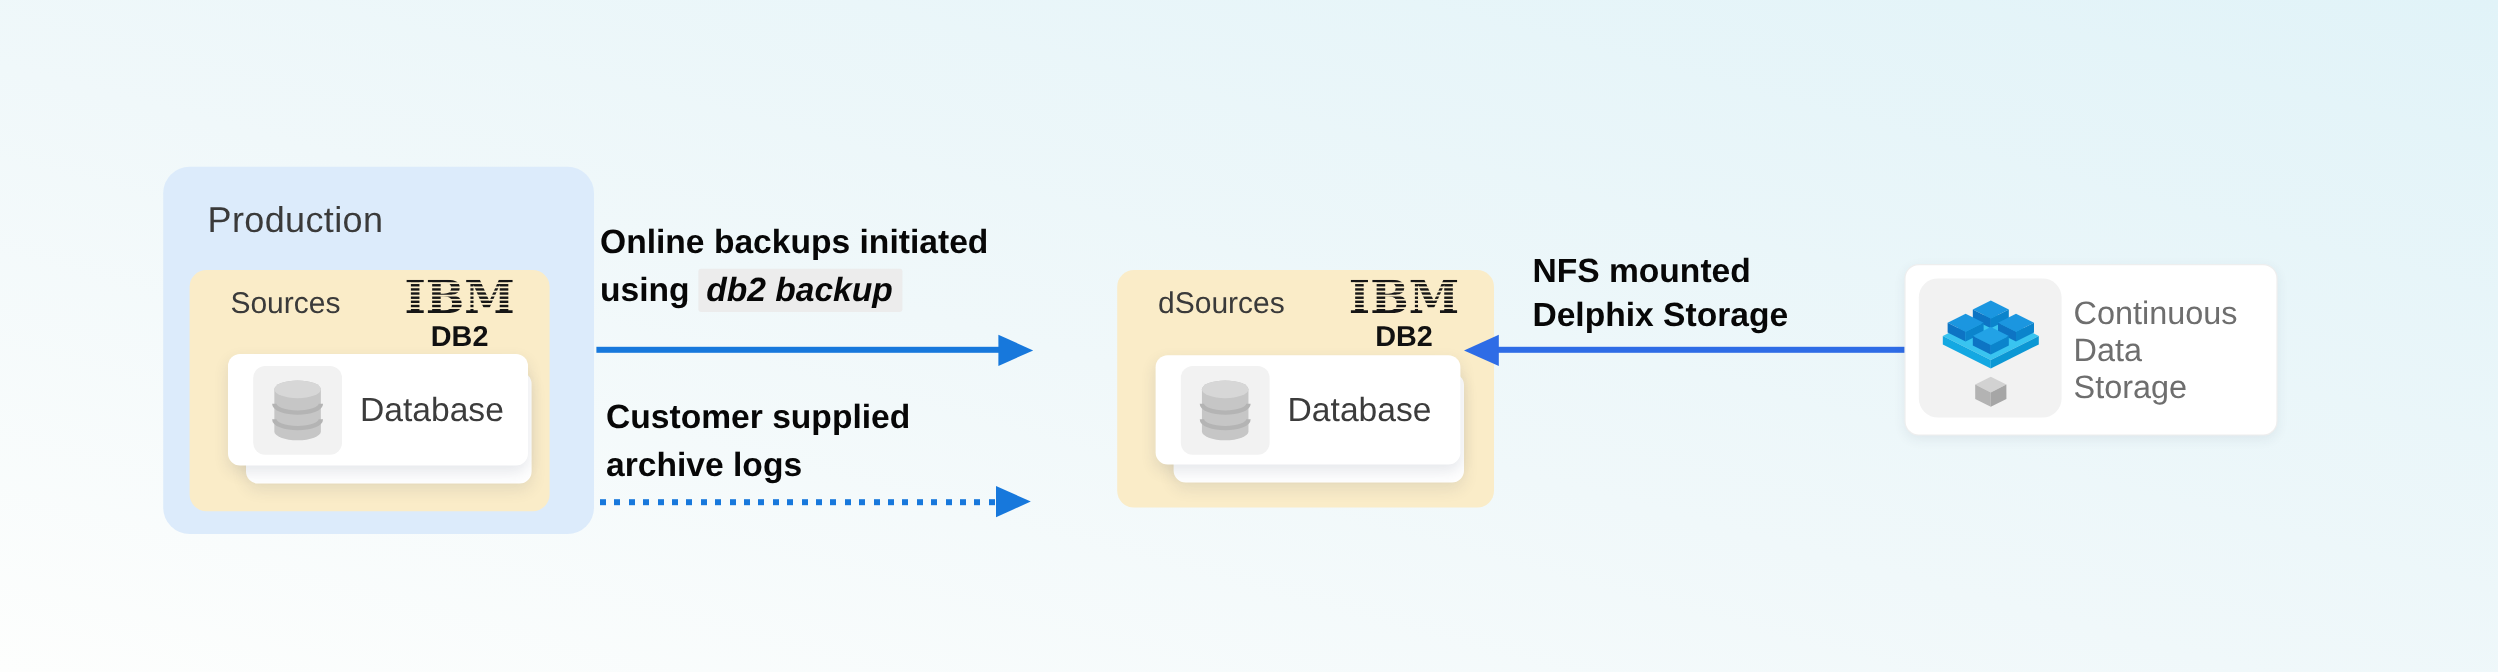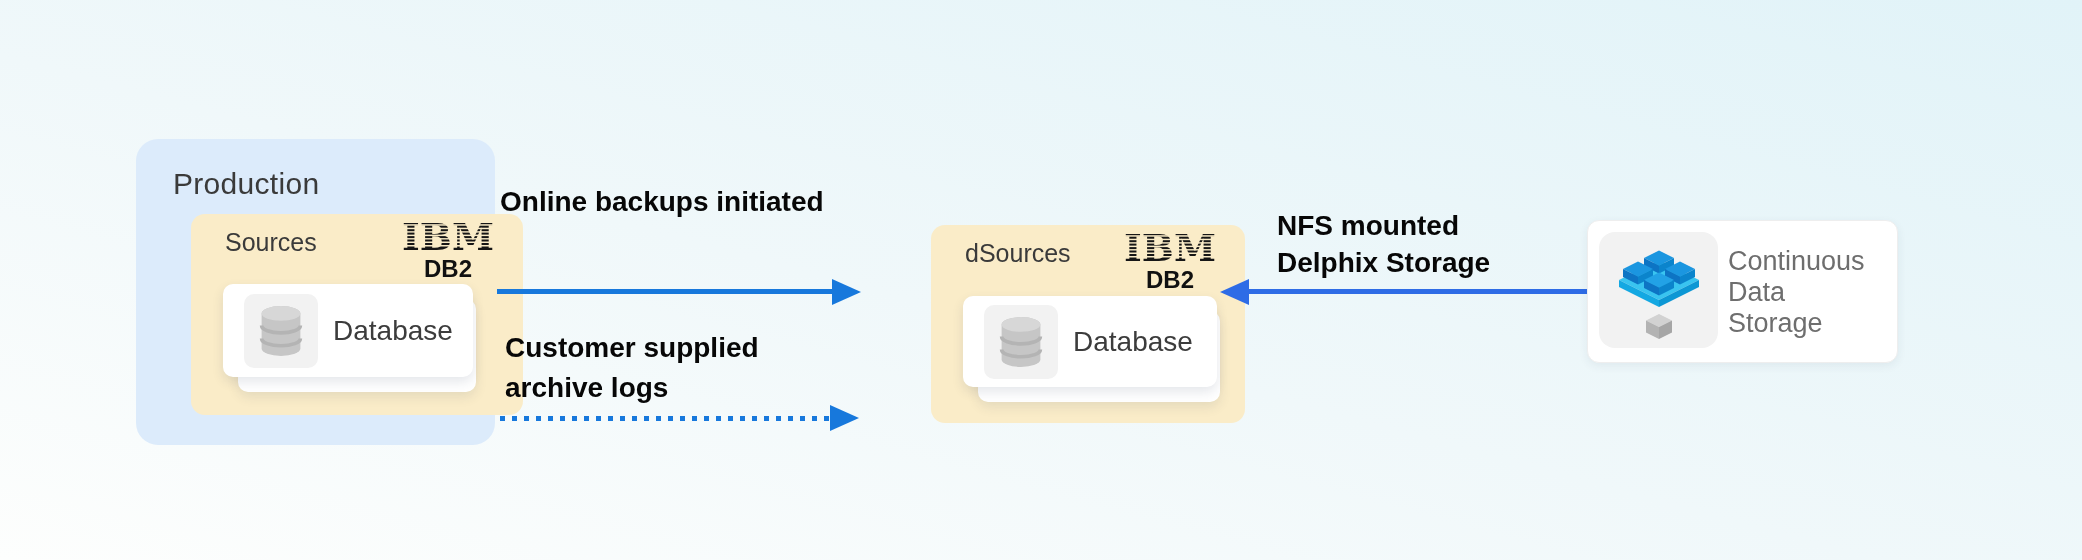--- a/index.html
+++ b/index.html
@@ -15,22 +15,22 @@
   
   .production-box{
     position:absolute;left:136px;top:139px;width:359px;height:306px;
     background:#dcebfb;border-radius:22px;
   }
   .production-label{
     position:absolute;left:37px;top:28px;
     font-size:30px;color:#3a3a3a;letter-spacing:.3px;
   }
   .sources-box{
-    position:absolute;left:22px;top:75px;width:332px;height:201px;
-    background:#faecc8;border-radius:14px;margin-left:33px;
+    position:absolute;left:22px;top:86px;width:300px;height:201px;
+    background:#faecc8;border-radius:14px;
   }
   .dsources-box{
     position:absolute;left:931px;top:225px;width:314px;height:198px;
     background:#faecc8;border-radius:14px;text-align:center;
   }
   .group-label{
     position:absolute;left:34px;top:13px;
     font-size:25px;color:#3a3a3a;line-height:30px;
   }
   .ibm-logo{position:absolute;top:6px;right:30px;width:90px;height:64px;}
@@ -148,20 +148,21 @@
             <path d="M5,38 a21,8 0 0 0 42,0" stroke="#b4b4b4" stroke-width="4" fill="none"></path>
           </svg>
         </div>
         <div class="db-label">Database</div>
       </div>
     </div>
   </div>
 
   <div class="flow-label label-online">
     <div>Online backups initiated</div>
+    <div><span>using </span><span class="code-chip">db2 backup</span></div>
   </div>
   <div class="arrow arrow-solid-right">
     <div class="arrow-line"></div>
     <div class="arrow-head-right"></div>
   </div>
 
   <div class="flow-label label-archive">
     <div>Customer supplied</div>
     <div>archive logs</div>
   </div>

